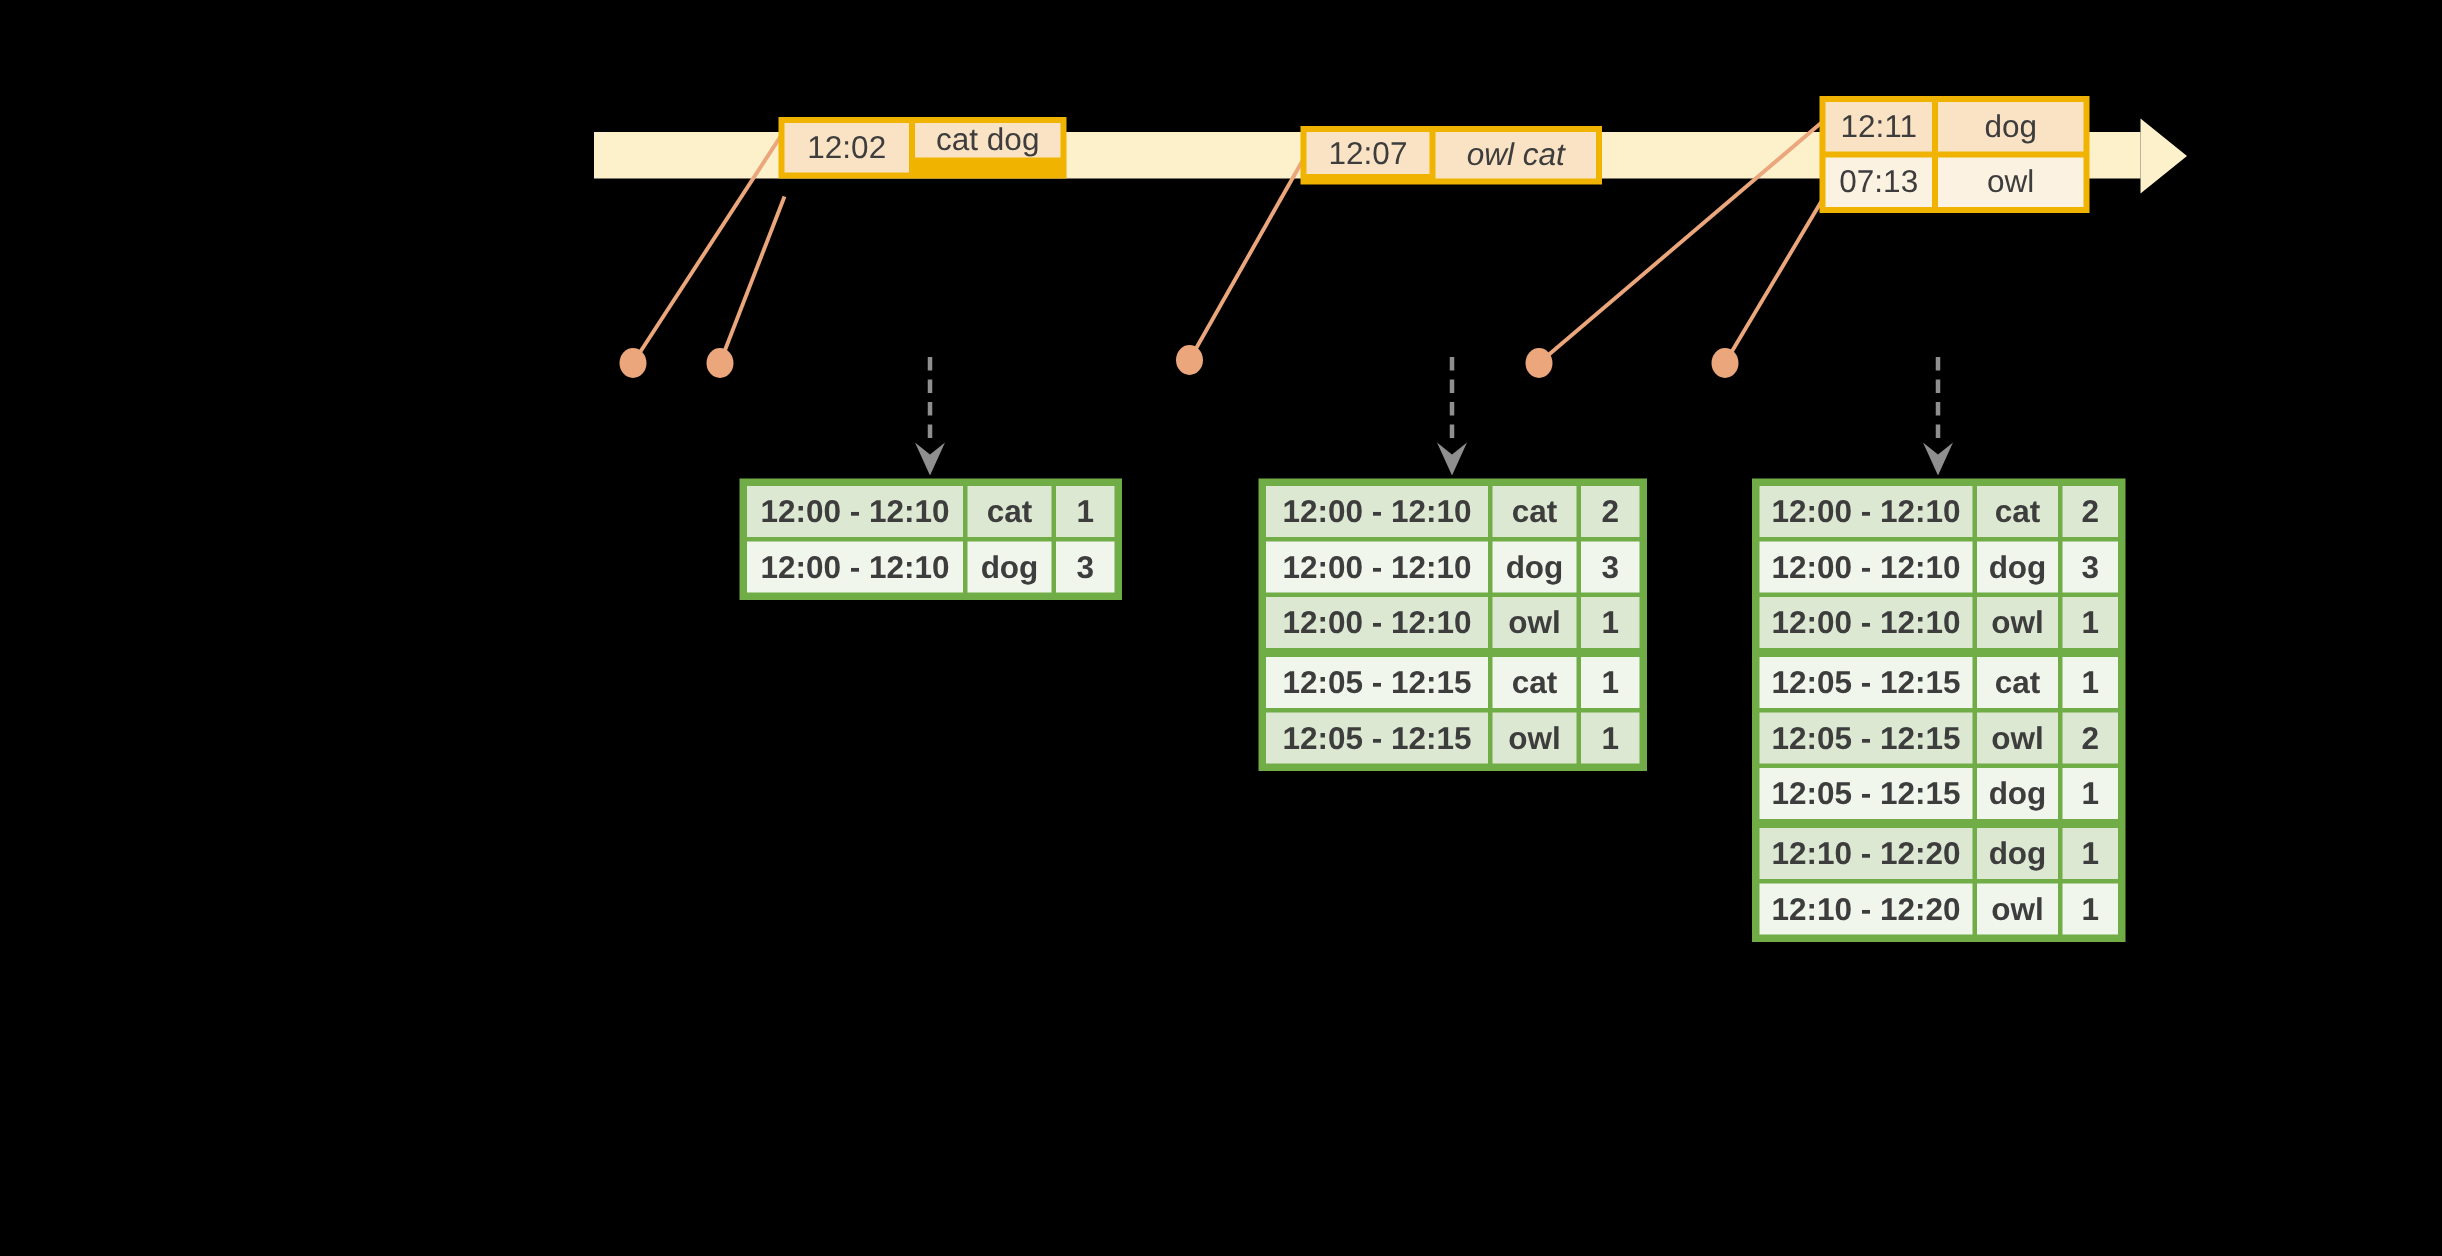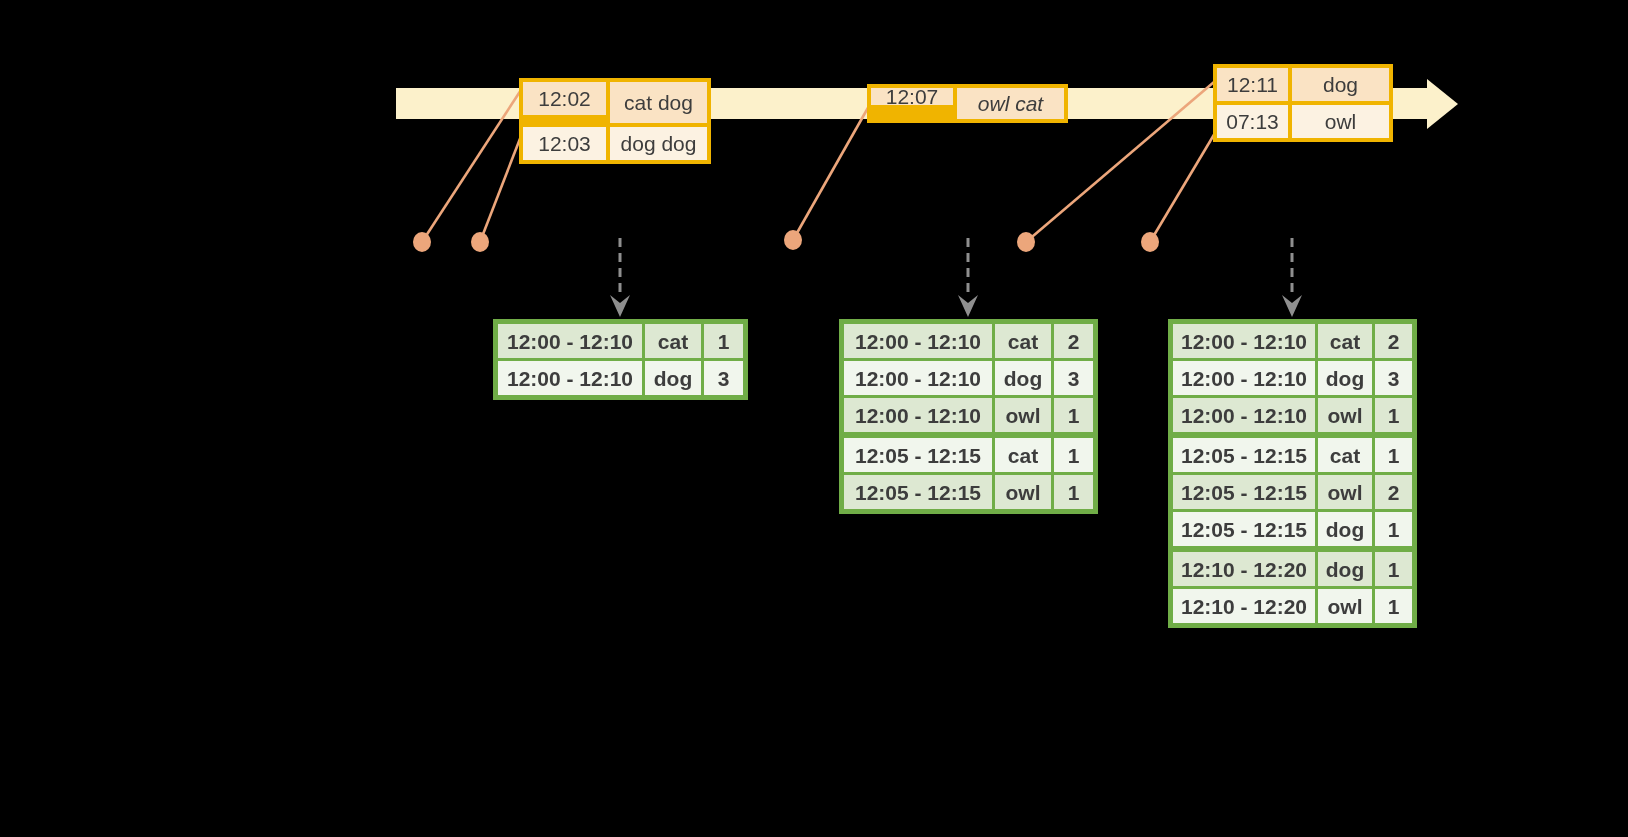--- a/index.html
+++ b/index.html
@@ -67,32 +67,28 @@
     <line class="dash" x1="968" y1="238" x2="968" y2="298"></line>
     <path class="dash-head" d="M958,295 L968,317 L978,295 L968,303 Z"></path>
     <line class="dash" x1="1292" y1="238" x2="1292" y2="298"></line>
     <path class="dash-head" d="M1282,295 L1292,317 L1302,295 L1292,303 Z"></path>
   </svg>
 
   <div class="ev-table" style="left:519px;top:78px;">
       <div class="rows" style="display: flex; flex-direction: column; gap: 4px;">
         <div class="ev-row">
           <div class="cell ev-dark" style="width: 83px; height: 33px;">12:02</div>
-          <div class="cell ev-dark" style="width: 97px; height: 41px;">cat dog</div>
-        </div>
-        <div class="ev-row">
-          <div class="cell ev-light" style="width: 83px; height: 33px;">12:03</div>
-          <div class="cell ev-light" style="width: 97px; height: 33px;">dog dog</div>
+          <div class="cell ev-dark" style="width: 97px; height: 23px;">cat dog</div>
         </div>
       </div>
     </div>
   <div class="ev-table" style="left:867px;top:84px;">
       <div class="rows" style="display: flex; flex-direction: column; gap: 4px;">
         <div class="ev-row">
-          <div class="cell ev-dark" style="width: 82px; height: 17px;">12:07</div>
+          <div class="cell ev-dark" style="width: 82px; height: 28px;">12:07</div>
           <div class="cell ev-dark" style="width: 107px; height: 31px; font-style: italic;">owl cat</div>
         </div>
       </div>
     </div>
   <div class="ev-table" style="left:1213px;top:64px;">
       <div class="rows" style="display: flex; flex-direction: column; gap: 4px; align-items: center;">
         <div class="ev-row">
           <div class="cell ev-dark" style="width: 71px; height: 33px;">12:11</div>
           <div class="cell ev-dark" style="width: 97px; height: 33px;">dog</div>
         </div>

